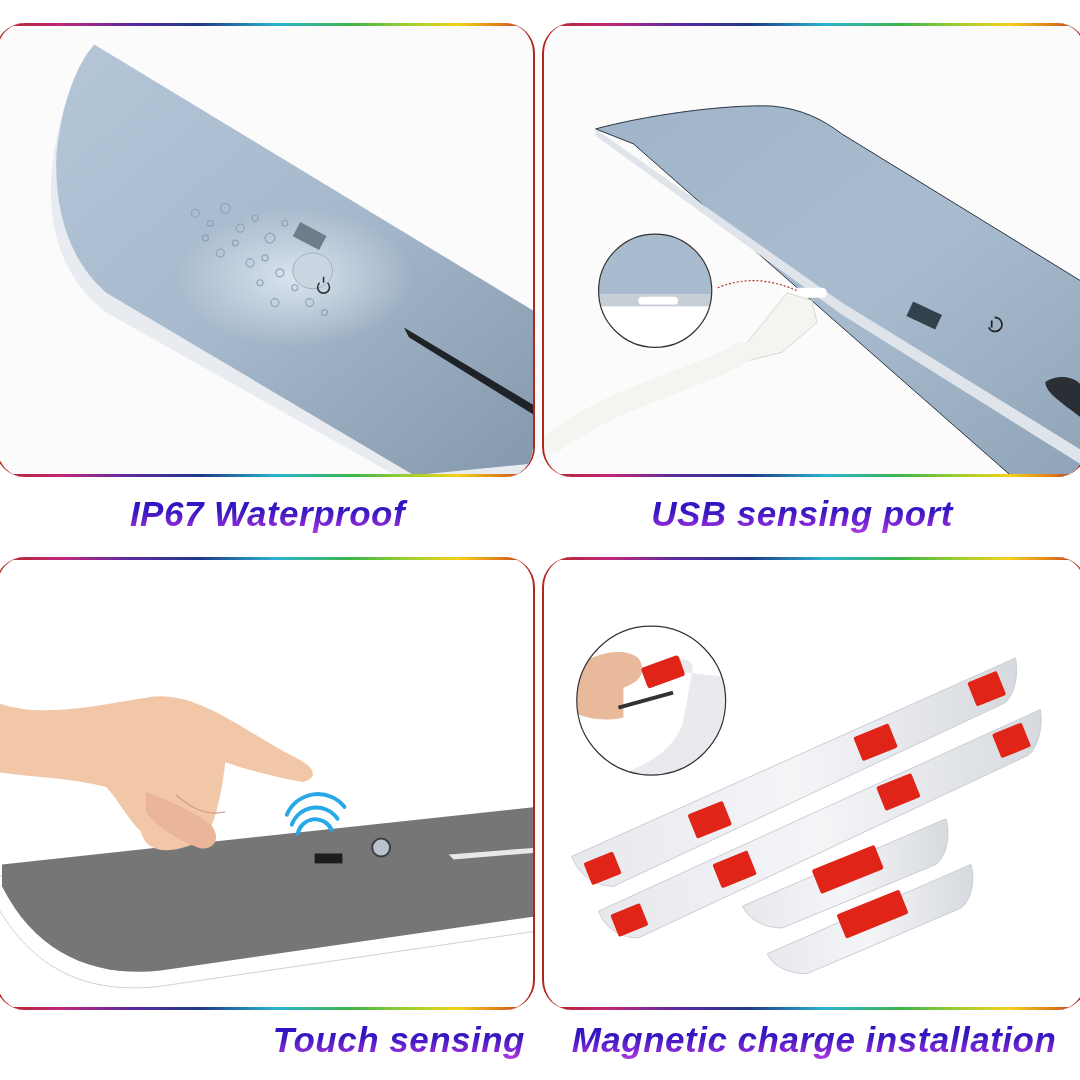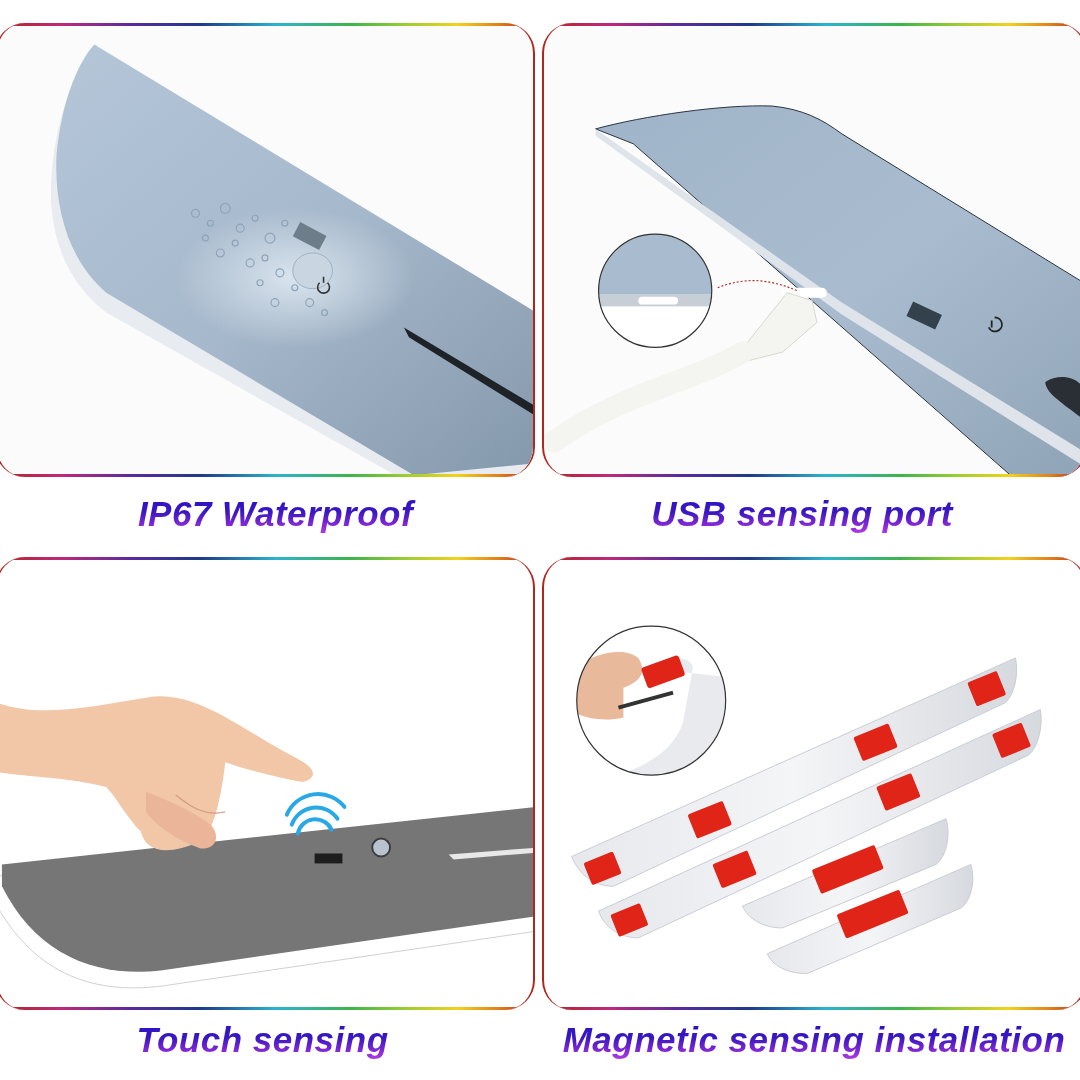--- a/index.html
+++ b/index.html
@@ -13,23 +13,23 @@
   .panel .rb-bot { bottom:0; border-radius:0 0 30px 30px; }
   .panel svg.art { position:absolute; left:0; top:0; width:100%; height:100%; }
   #p1 { left:-5px; top:23px; width:540px; height:454px; }
   #p2 { left:542px; top:23px; width:545px; height:454px; }
   #p3 { left:-5px; top:557px; width:540px; height:453px; background:#ffffff; }
   #p4 { left:542px; top:557px; width:545px; height:453px; background:#ffffff; }
   .caption { position:absolute; font-weight:bold; font-style:italic; font-size:35px; line-height:40px;
     text-align:center; letter-spacing:0.5px;
     background:linear-gradient(180deg,#2a10c8 0%,#3a18c0 45%,#8a2ad8 80%,#b040e0 100%);
     -webkit-background-clip:text; background-clip:text; color:transparent; white-space:nowrap; }
-  #c1 { left:8px; width:535px; top:494px; }
+  #c1 { left:0; width:535px; top:494px; }
   #c2 { left:542px; width:520px; top:494px; }
-  #c3 { left:0; width:525px; top:1020px; }
+  #c3 { left:0; width:525px; top:1020px;text-align:right; }
   #c4 { left:548px; width:532px; top:1020px; }
 </style>
 </head>
 <body>
 
 <div class="panel" id="p1">
   <div class="rb-top"></div>
   <svg class="art" viewBox="0 0 540 454">
     <defs>
       <linearGradient id="g1" x1="0" y1="0" x2="1" y2="1">
@@ -176,13 +176,13 @@
         <path d="M100 110 C 130 95 150 100 150 110 L 140 165 C 130 195 100 210 70 220 L 180 220 L 190 120 Z" fill="#e8eaee"></path>
         <path d="M30 110 C 50 95 80 88 95 100 C 105 115 95 125 80 130 L 80 160 C 60 165 40 160 30 155 Z" fill="#e9b99c"></path>
         <rect x="100" y="103" width="40" height="22" rx="3" fill="#e02418" transform="rotate(-20 120 114)"></rect>
         <path d="M75 150 L 130 135" stroke="#333" stroke-width="4"></path>
       </g>
       <circle cx="108" cy="143" r="75" fill="none" stroke="#333" stroke-width="1.2"></circle>
     </g>
   </svg>
   <div class="rb-bot"></div>
 </div>
-<div class="caption" id="c4">Magnetic sensing installation</div>
+<div class="caption" id="c4">Magnetic charge installation</div>
 
 </body></html>

